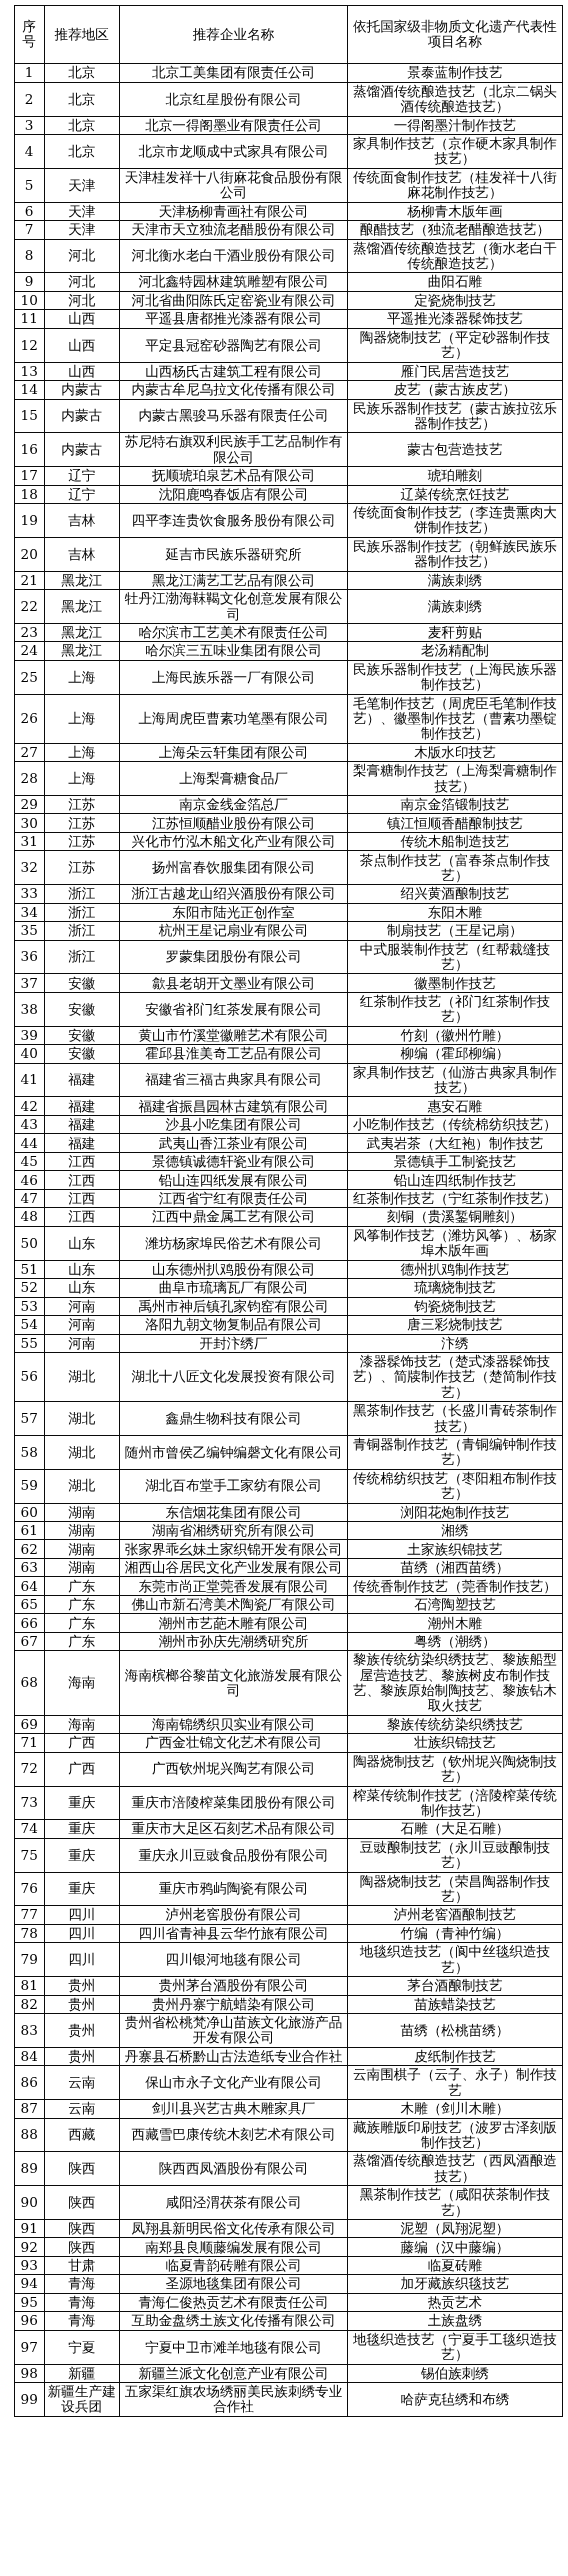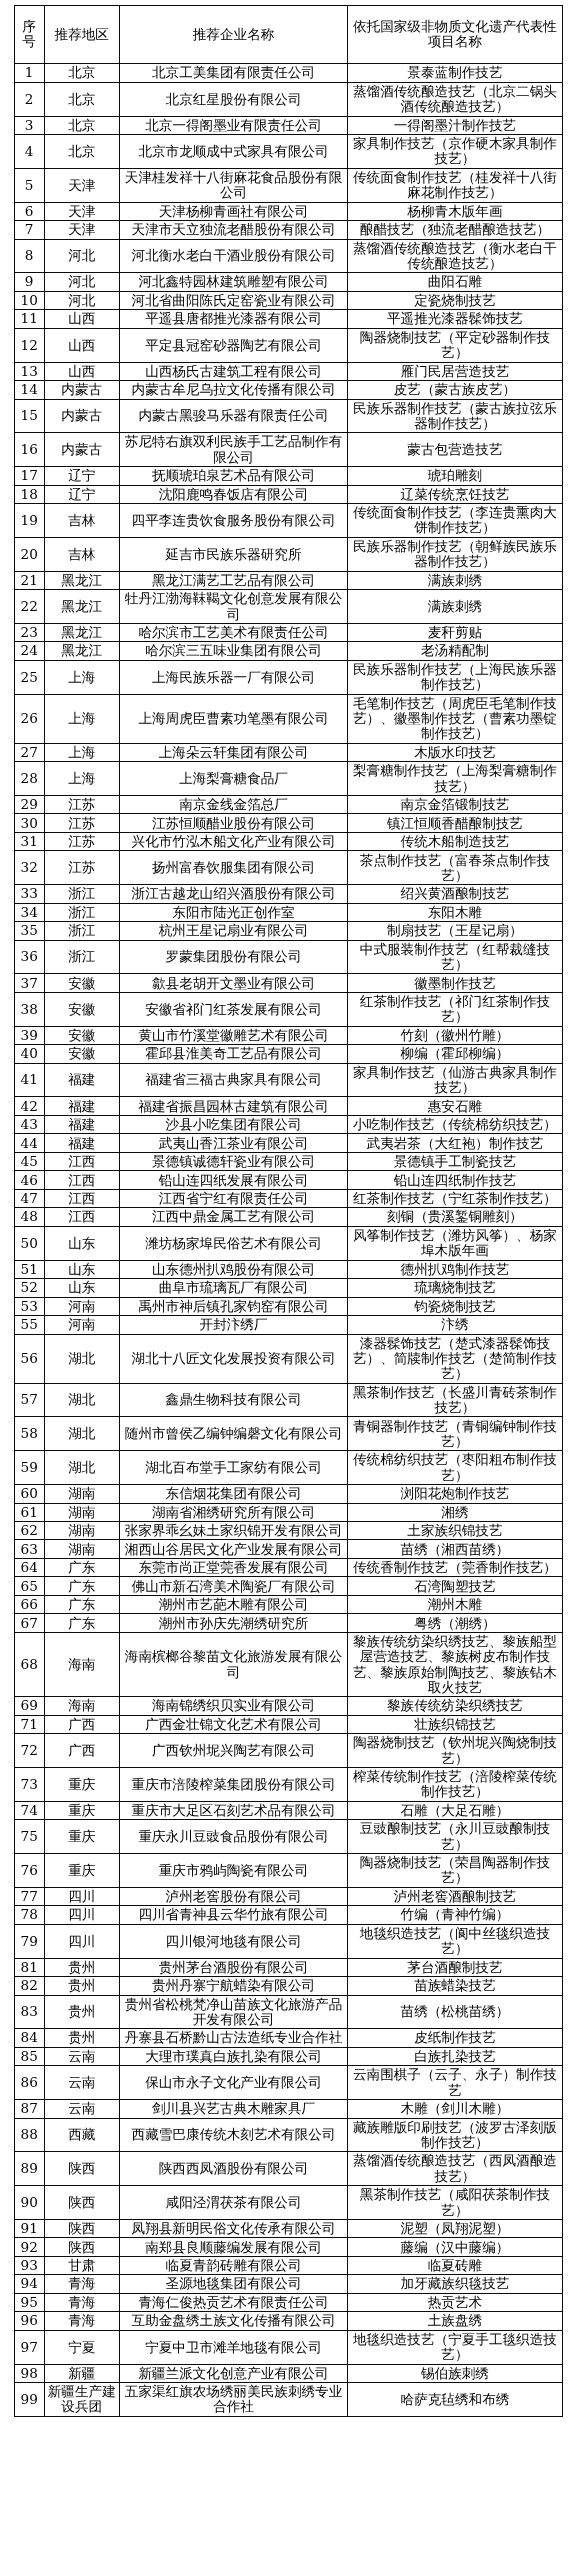--- a/index.html
+++ b/index.html
@@ -370,20 +370,26 @@
           <td>曲阜市琉璃瓦厂有限公司</td>
           <td>琉璃烧制技艺</td>
         </tr>
         <tr>
           <td>53</td>
           <td>河南</td>
           <td>禹州市神后镇孔家钧窑有限公司</td>
           <td>钧瓷烧制技艺</td>
         </tr>
         <tr>
+          <td>54</td>
+          <td>河南</td>
+          <td>洛阳九朝文物复制品有限公司</td>
+          <td>唐三彩烧制技艺</td>
+        </tr>
+        <tr>
           <td>55</td>
           <td>河南</td>
           <td>开封汴绣厂</td>
           <td>汴绣</td>
         </tr>
         <tr>
           <td>56</td>
           <td>湖北</td>
           <td>湖北十八匠文化发展投资有限公司</td>
           <td>漆器髹饰技艺（楚式漆器髹饰技艺）、简牍制作技艺（楚简制作技艺）</td>
@@ -536,26 +542,20 @@
           <td>83</td>
           <td>贵州</td>
           <td>贵州省松桃梵净山苗族文化旅游产品开发有限公司</td>
           <td>苗绣（松桃苗绣）</td>
         </tr>
         <tr>
           <td>84</td>
           <td>贵州</td>
           <td>丹寨县石桥黔山古法造纸专业合作社</td>
           <td>皮纸制作技艺</td>
-        </tr>
-        <tr>
-          <td>85</td>
-          <td>云南</td>
-          <td>大理市璞真白族扎染有限公司</td>
-          <td>白族扎染技艺</td>
         </tr>
         <tr>
           <td>86</td>
           <td>云南</td>
           <td>保山市永子文化产业有限公司</td>
           <td>云南围棋子（云子、永子）制作技艺</td>
         </tr>
         <tr>
           <td>87</td>
           <td>云南</td>

